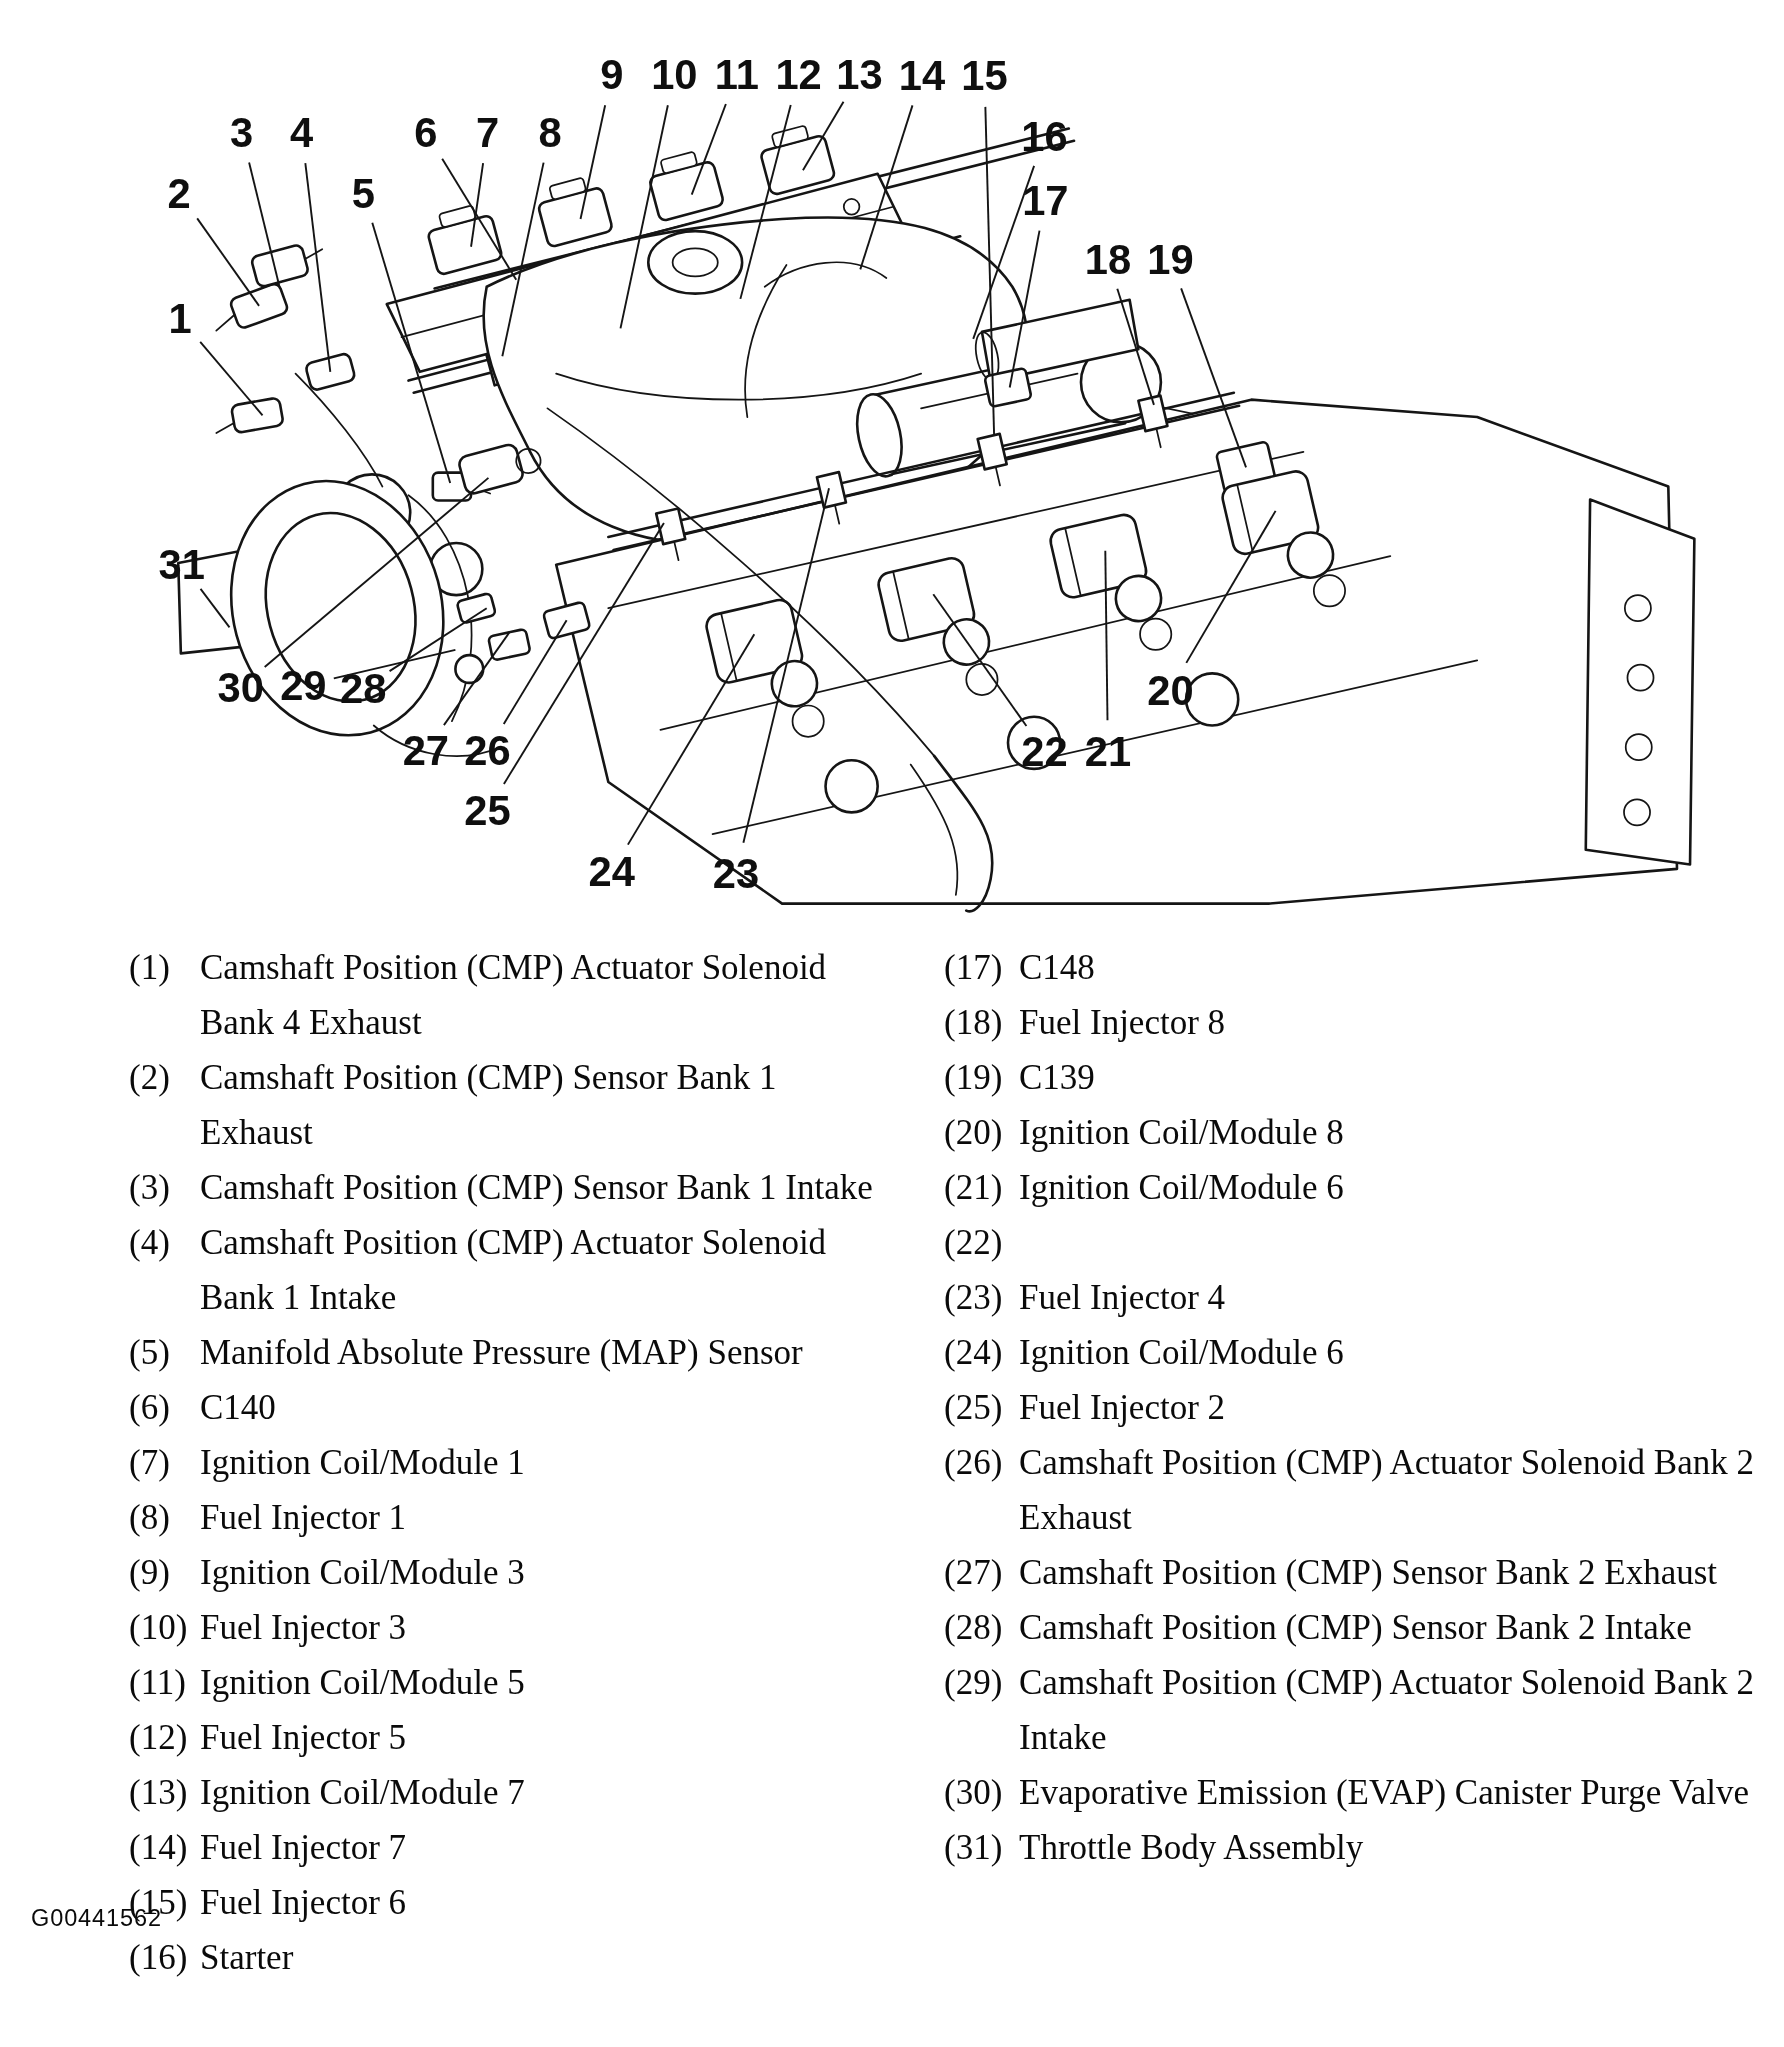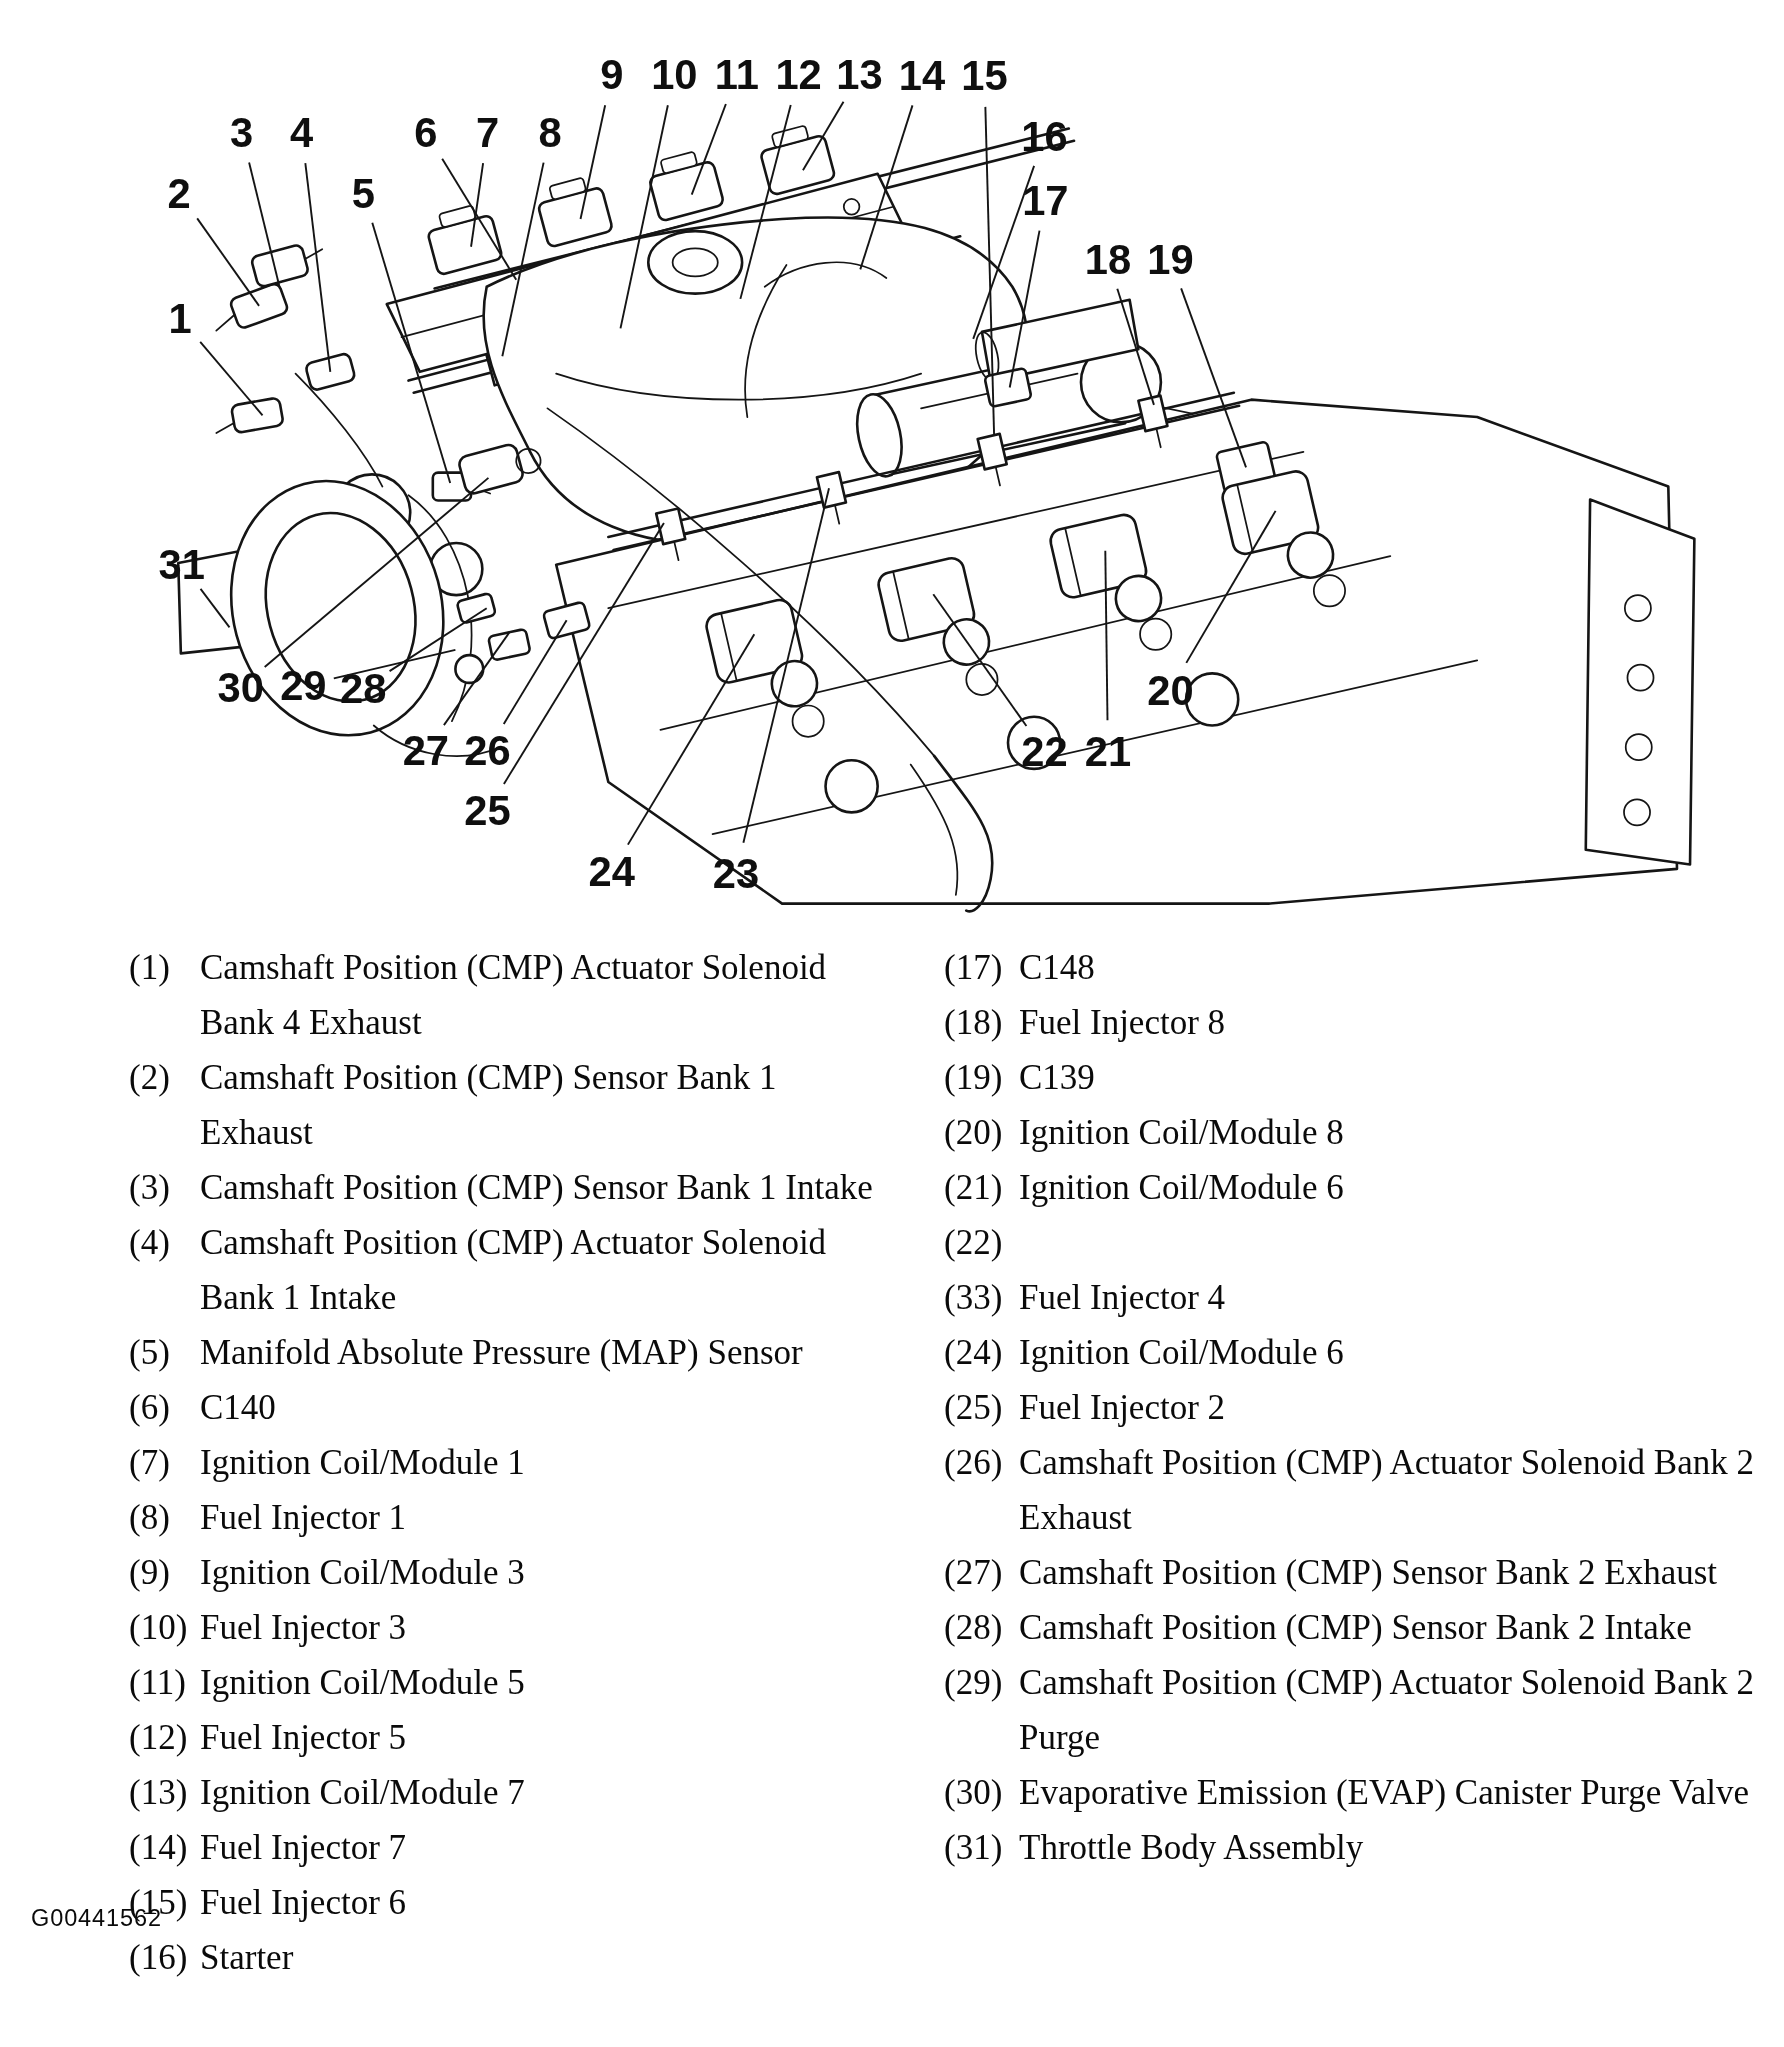--- a/index.html
+++ b/index.html
@@ -513,21 +513,21 @@
     <div class="legend-item">
       <span class="num">(21)</span>
       <div class="lines">
         <div class="line">Ignition Coil/Module 6</div>
       </div>
     </div>
     <div class="legend-item">
       <span class="num">(22)</span>
     </div>
     <div class="legend-item">
-      <span class="num">(33)</span>
+      <span class="num">(23)</span>
       <div class="lines">
         <div class="line">Fuel Injector 4</div>
       </div>
     </div>
     <div class="legend-item">
       <span class="num">(24)</span>
       <div class="lines">
         <div class="line">Ignition Coil/Module 6</div>
       </div>
     </div>
@@ -553,21 +553,21 @@
     <div class="legend-item">
       <span class="num">(28)</span>
       <div class="lines">
         <div class="line">Camshaft Position (CMP) Sensor Bank 2 Intake</div>
       </div>
     </div>
     <div class="legend-item">
       <span class="num">(29)</span>
       <div class="lines">
         <div class="line">Camshaft Position (CMP) Actuator Solenoid Bank 2</div>
-        <div class="line">Purge</div>
+        <div class="line">Intake</div>
       </div>
     </div>
     <div class="legend-item">
       <span class="num">(30)</span>
       <div class="lines">
         <div class="line">Evaporative Emission (EVAP) Canister Purge Valve</div>
       </div>
     </div>
     <div class="legend-item">
       <span class="num">(31)</span>

